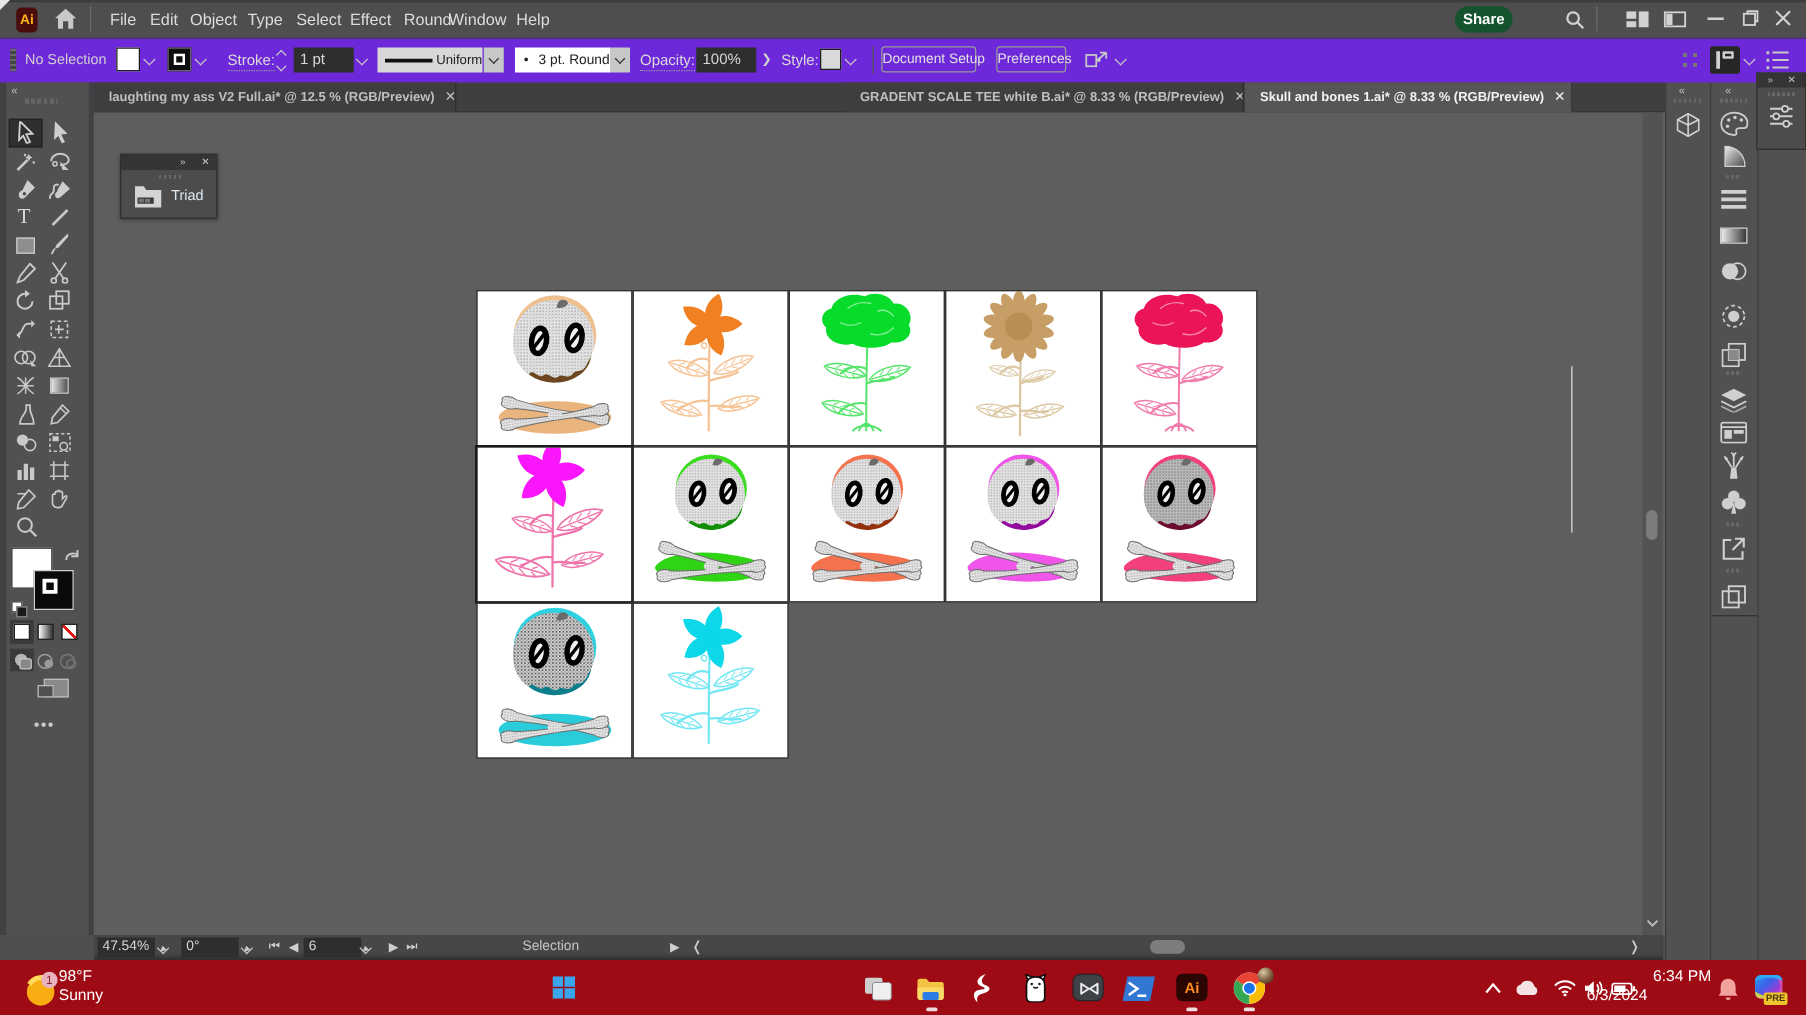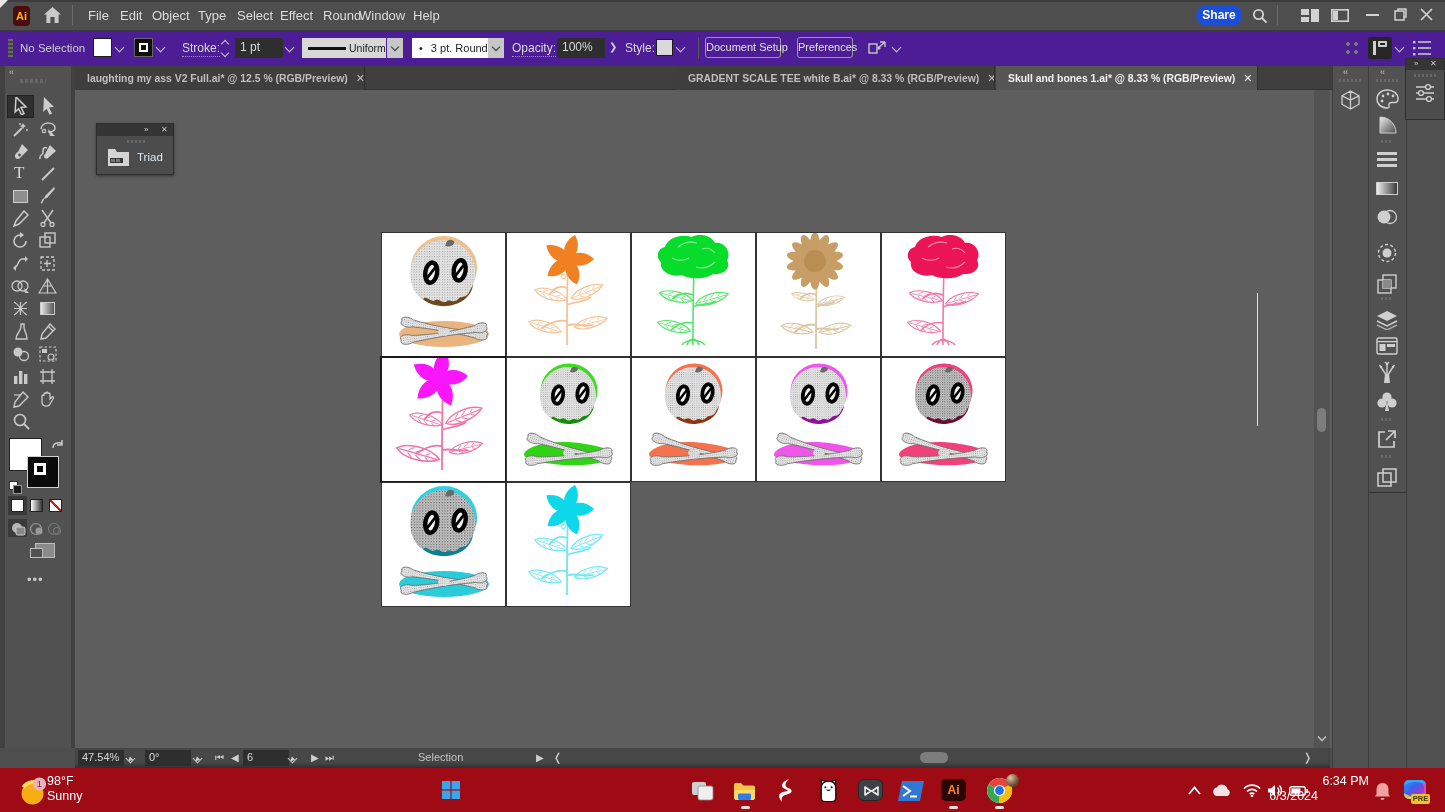--- a/index.html
+++ b/index.html
@@ -6,21 +6,21 @@
   html,body { width:1445px; height:812px; overflow:hidden; background:#4e4e4e;
     font-family:"Liberation Sans", sans-serif; }
   .abs { position:absolute; }
   #stage { position:relative; width:1445px; height:812px; }
   
   #menubar { left:0; top:0; width:1445px; height:30px; background:#4e4e4e; color:#e0e0e0; }
   #menubar .menu { position:absolute; top:8px; font-size:13px; color:#dcdcdc; }
   #ailogo { left:13px; top:6px; width:17px; height:20px; background:#480d0c; border-radius:4px;
     font-weight:bold; font-size:11px; text-align:center; line-height:20px; color:#ffb01e; }
   
-  #ctrlbar { left:0; top:30px; width:1445px; height:48px; background:#4c1d95; border-top:1px solid #3c3c3c; color:#dadada; font-size:12px; }
+  #ctrlbar { left:0; top:30px; width:1445px; height:48px; background:#6d28d9; border-top:1px solid #3c3c3c; color:#dadada; font-size:12px; }
   .swatch { position:absolute; top:7px; width:19px; height:19px; }
   .chev { position:absolute; width:7px; height:7px; font-size:0; border-right:1.8px solid #c6c6c6; border-bottom:1.8px solid #c6c6c6; transform:rotate(45deg); }
   .chevd { position:absolute; width:6px; height:6px; font-size:0; border-right:1.8px solid #333; border-bottom:1.8px solid #333; transform:rotate(45deg); }
   .darkfield { position:absolute; background:#2e2e2e; color:#d8d8d8; font-size:12px; padding:2px 5px; }
   .btn { position:absolute; border:1px solid #9a9a9a; border-radius:3px; color:#e0e0e0; font-size:11px; text-align:center; white-space:nowrap; }
   
   #tabbar { left:75px; top:66px; width:1257px; height:24px; background:#3f3f3f; box-shadow:inset 0 -1px 0 #333; }
   .tab { position:absolute; top:0; height:24px; background:#3e3e3e; color:#bfbfbf; font-size:10.4px; font-weight:bold;
      line-height:24px; padding-left:12px; border-right:1px solid #2e2e2e; white-space:nowrap; overflow:hidden; }
   .tab.active { background:#565656; color:#f2f2f2; }
@@ -58,21 +58,21 @@
     <div class="menu" style="left:88px">File</div>
     <div class="menu" style="left:120px">Edit</div>
     <div class="menu" style="left:152px">Object</div>
     <div class="menu" style="left:198px">Type</div>
     <div class="menu" style="left:237px">Select</div>
     <div class="menu" style="left:280px">Effect</div>
     <div class="menu" style="left:323px">Round</div>
     <div class="menu" style="left:359px">Window</div>
     <div class="menu" style="left:413px">Help</div>
 
-    <div class="abs" style="left:1196px;top:5px;width:46px;height:21px;background:#1d4ed8;border-radius:11px;color:#fff;font-size:12px;font-weight:bold;text-align:center;line-height:21px">Share</div>
+    <div class="abs" style="left:1164px;top:5px;width:46px;height:21px;background:#14532d;border-radius:11px;color:#fff;font-size:12px;font-weight:bold;text-align:center;line-height:21px">Share</div>
     <svg class="abs" style="left:1252px;top:8px" width="16" height="16" viewBox="0 0 16 16">
       <circle cx="6.5" cy="6.5" r="4.6" fill="none" stroke="#d2d2d2" stroke-width="1.8"></circle>
       <line x1="10" y1="10" x2="14.6" y2="14.6" stroke="#d2d2d2" stroke-width="1.8"></line>
     </svg>
     <div class="abs" style="left:1277px;top:5px;width:1px;height:20px;background:#6b6b6b"></div>
     <svg class="abs" style="left:1301px;top:9px" width="18" height="13" viewBox="0 0 18 13">
       <rect x="0" y="0" width="8" height="6" fill="#d2d2d2"></rect>
         <rect x="10" y="0" width="8" height="13" fill="#d2d2d2"></rect>
       <rect x="0" y="8" width="8" height="5" fill="#d2d2d2"></rect>
     </svg>

